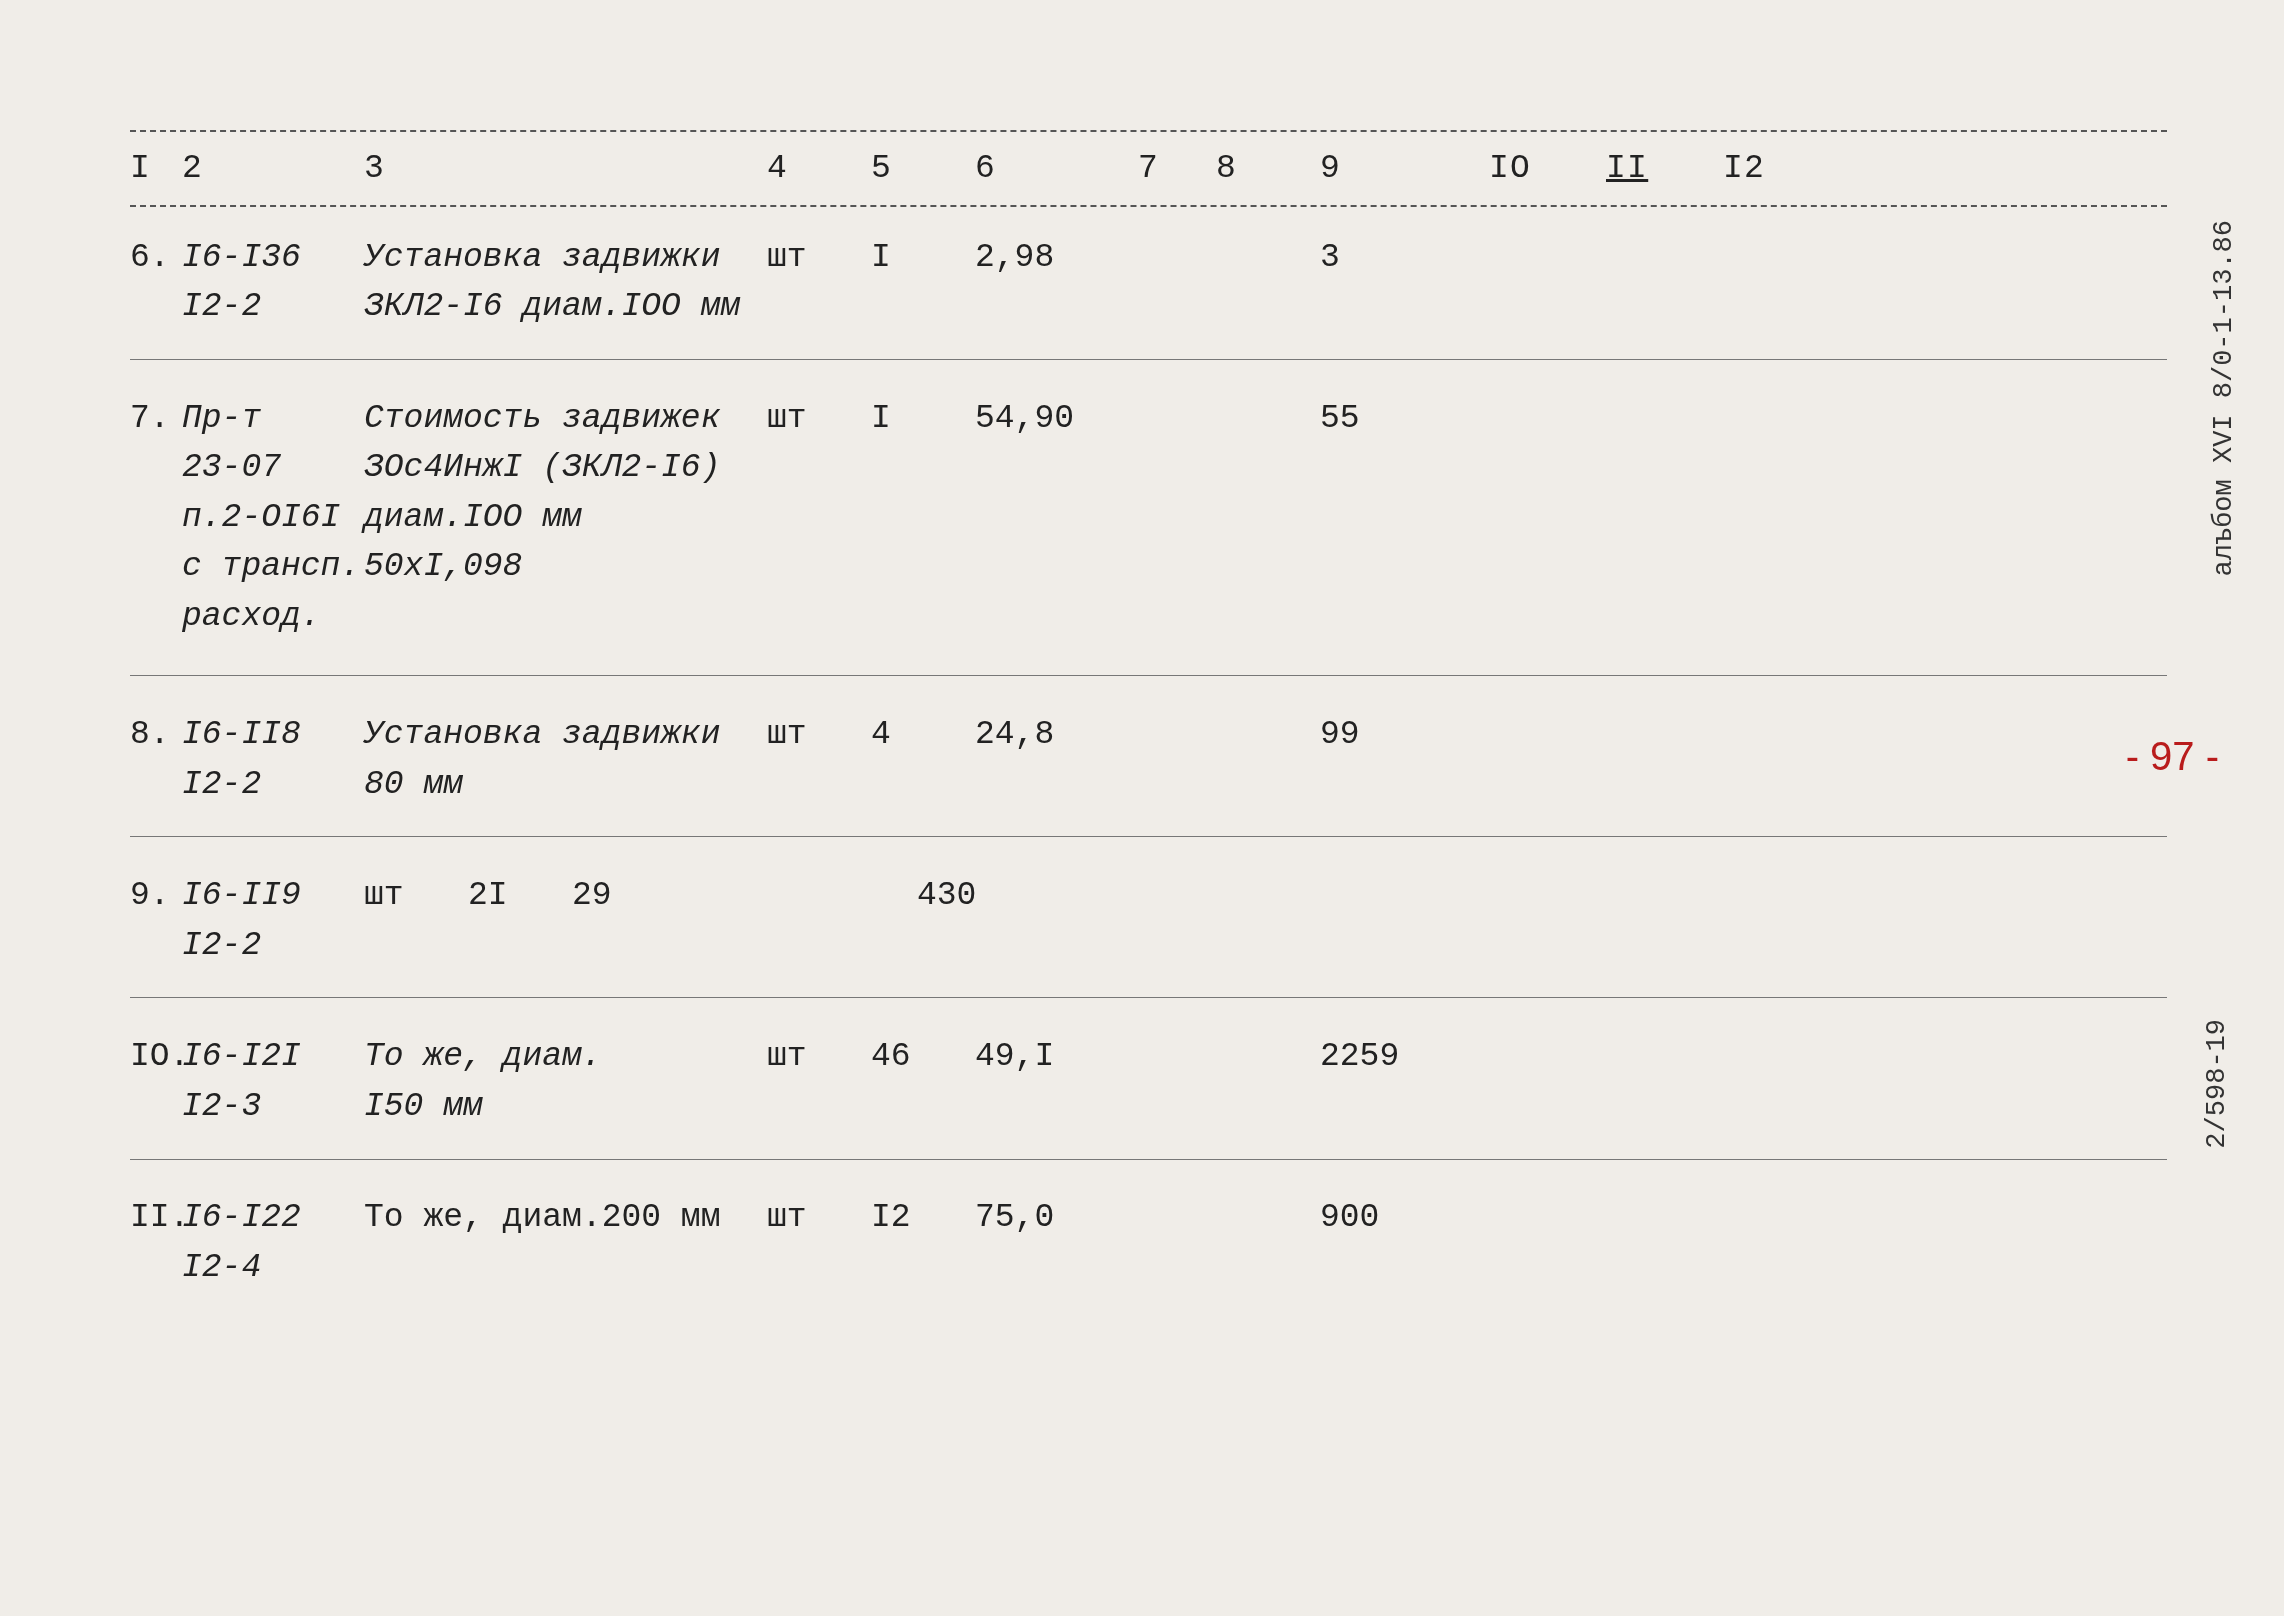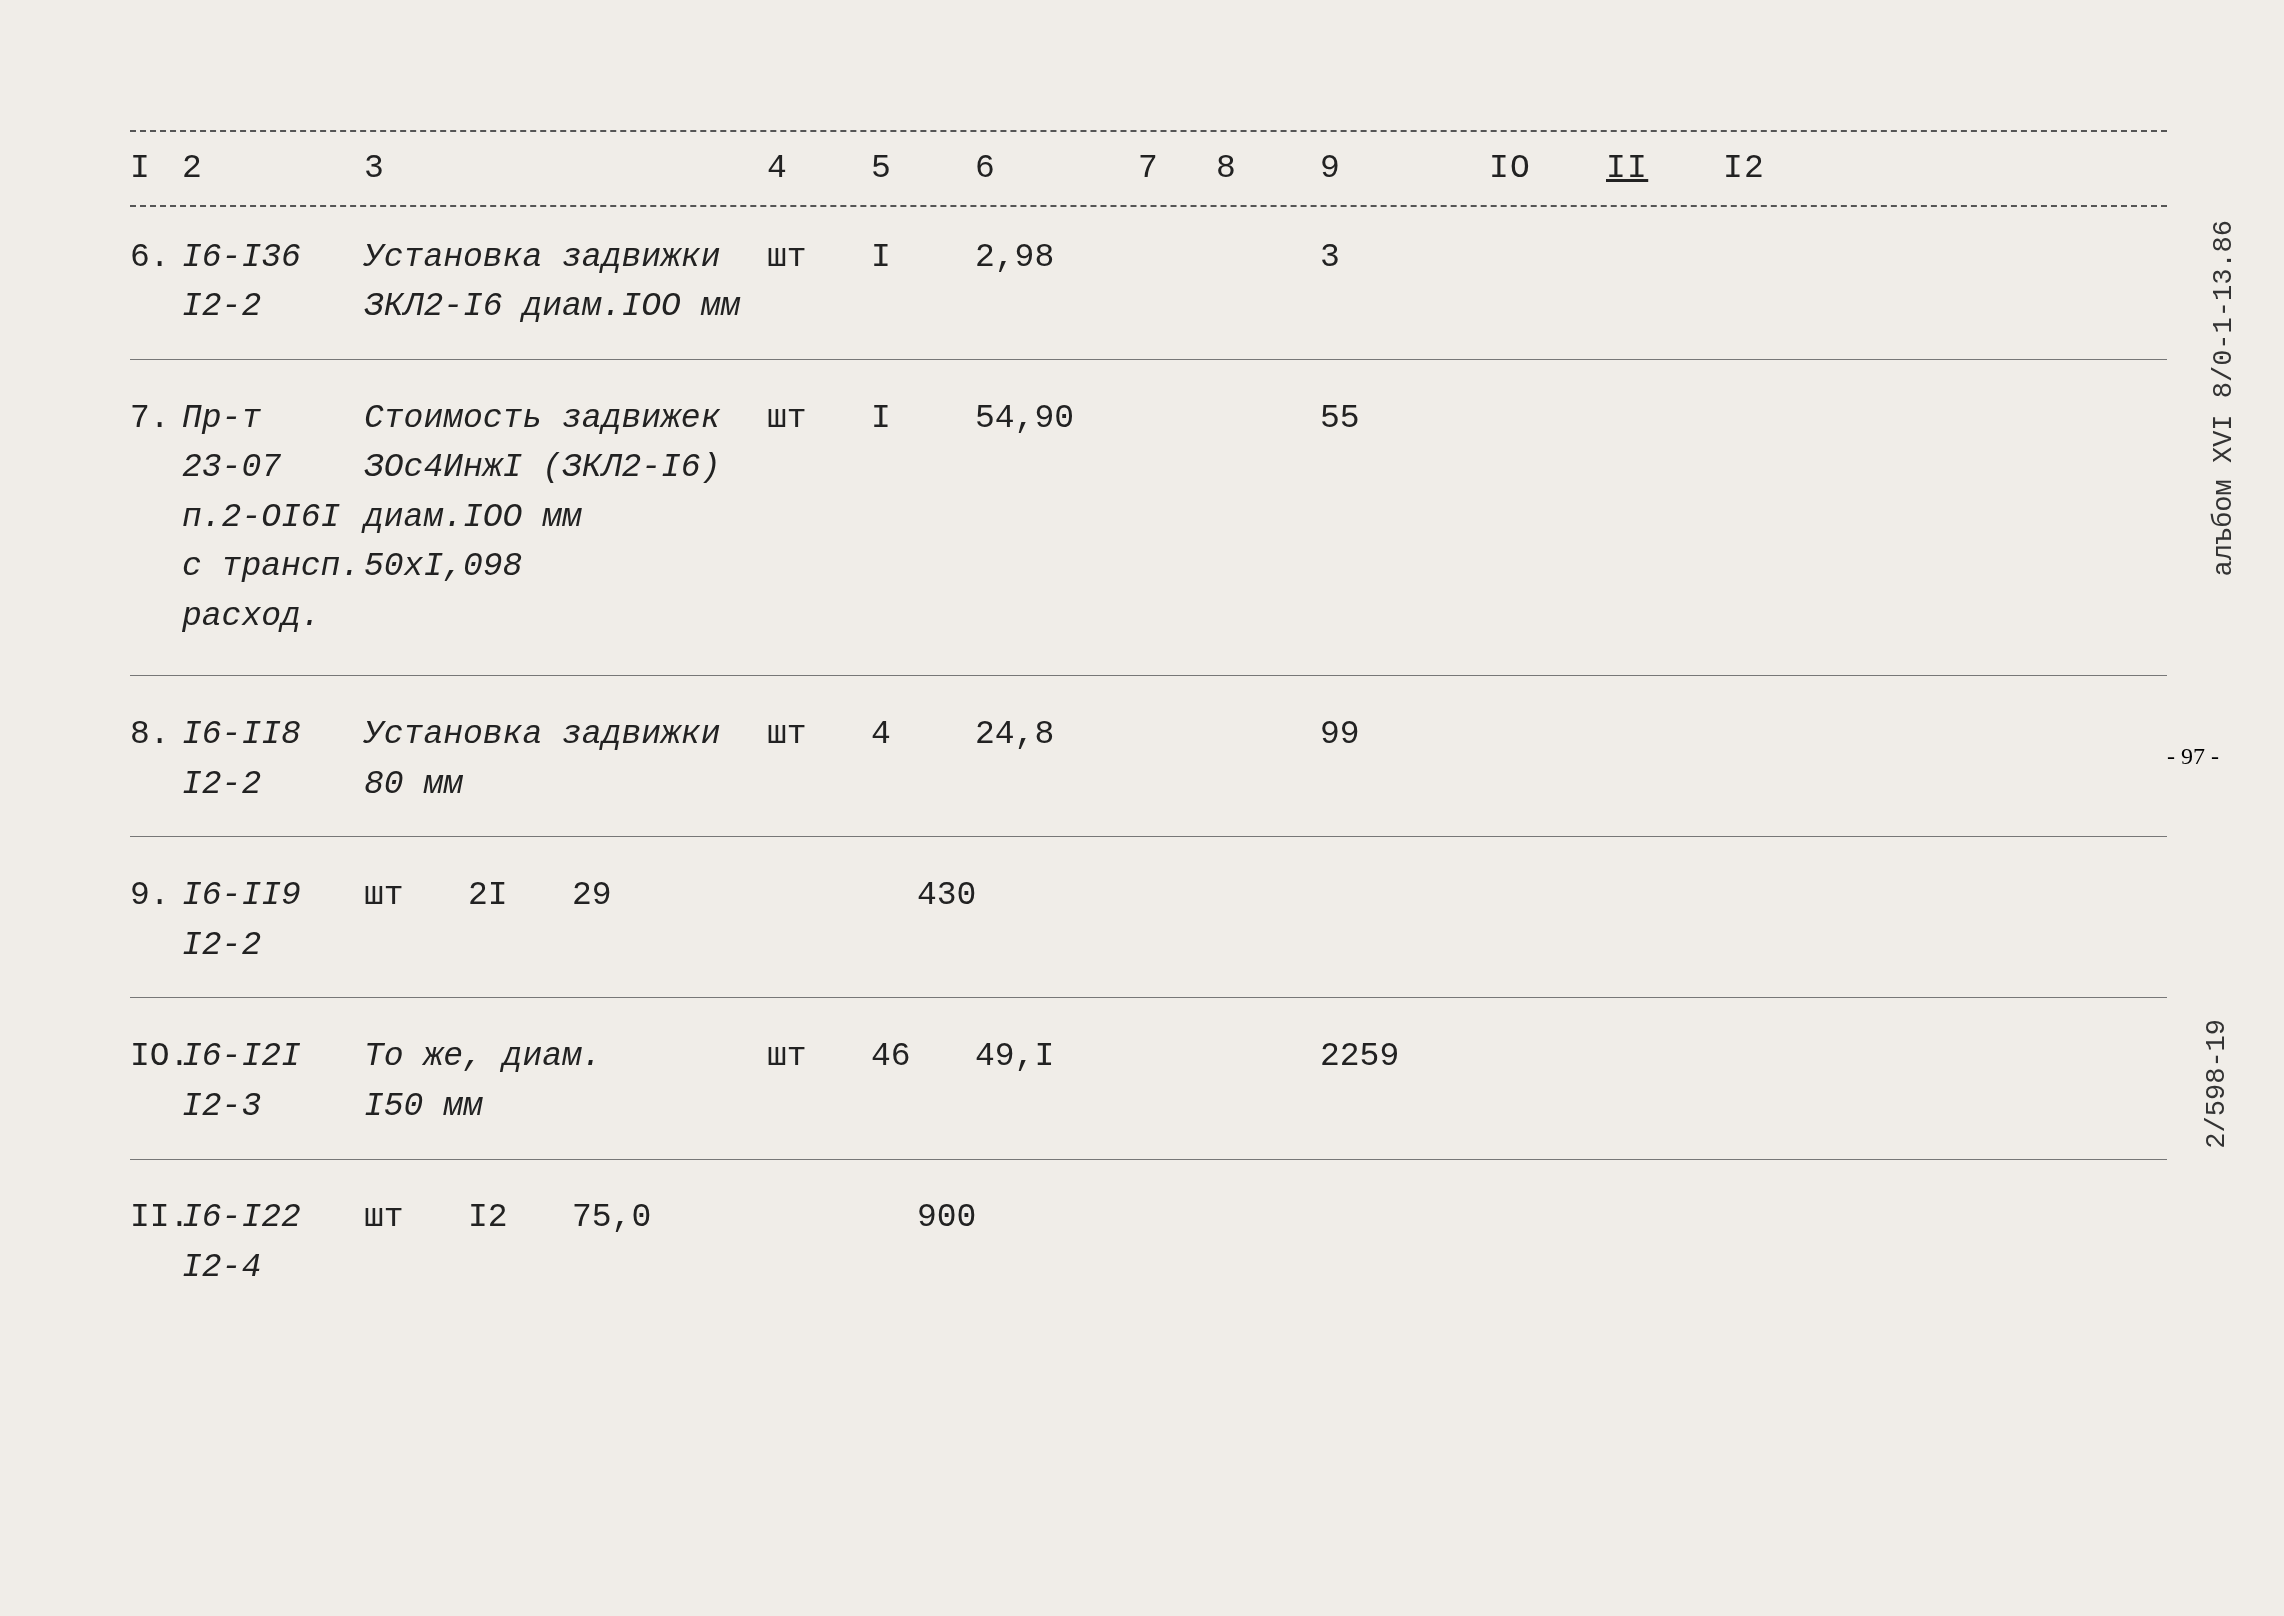--- a/index.html
+++ b/index.html
@@ -190,21 +190,21 @@
         <div class="col-5 cell">4</div>
         <div class="col-6 cell">24,8</div>
         <div class="col-7 cell"></div>
         <div class="col-8 cell"></div>
         <div class="col-9 cell">99</div>
         <div class="col-10 cell"></div>
         <div class="col-11 cell"></div>
         <div class="col-12 cell"></div>
       </div>
 
-      <div style="position: absolute; right: -52px; top: 50%; transform: translateY(-50%); font-size: 24px; color: #000000; font-family: Liberation Serif, serif;">- 97 -</div>
+      <div style="position: absolute; right: -52px; top: 50%; transform: translateY(-50%); font-size: 40px; color: #b91c1c; font-family: Liberation Sans, sans-serif;">- 97 -</div>
     </div>
 
     <hr class="row-separator">
 
     <div class="section-wrapper">
       <div class="data-row" style="padding-top: 26px; padding-bottom: 19.5px;">
         <div class="col-1 cell">9.</div>
         <div class="col-2 cell multiline">
           <span>I6-II9</span>
           <span>I2-2</span>
@@ -250,20 +250,21 @@
 
     <hr class="row-separator">
 
     <div class="section-wrapper">
       <div class="data-row" style="padding-top: 26px; padding-bottom: 19.5px;">
         <div class="col-1 cell">II.</div>
         <div class="col-2 cell multiline">
           <span>I6-I22</span>
           <span>I2-4</span>
         </div>
+        <div class="col-3 cell">То же, диам.200 мм</div>
         <div class="col-4 cell">шт</div>
         <div class="col-5 cell">I2</div>
         <div class="col-6 cell">75,0</div>
         <div class="col-7 cell"></div>
         <div class="col-8 cell"></div>
         <div class="col-9 cell">900</div>
         <div class="col-10 cell"></div>
         <div class="col-11 cell"></div>
         <div class="col-12 cell"></div>
       </div>

